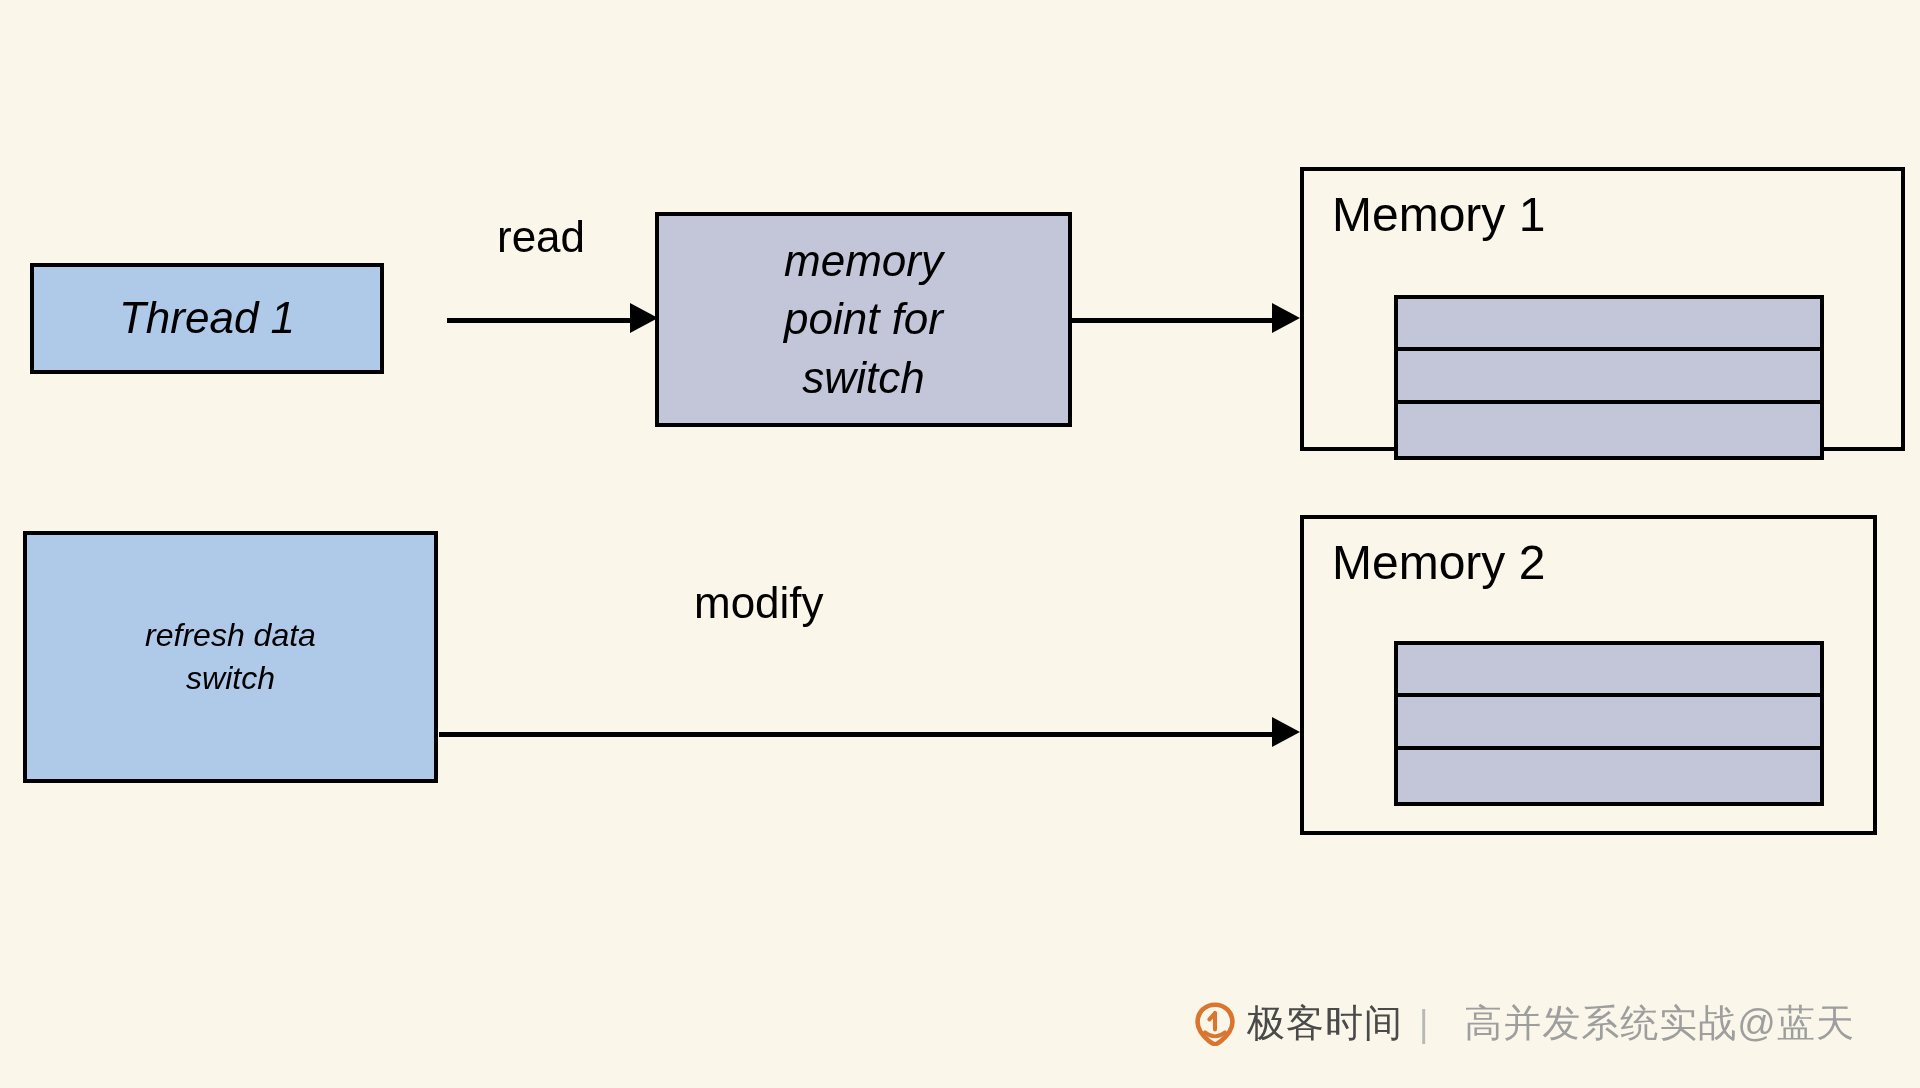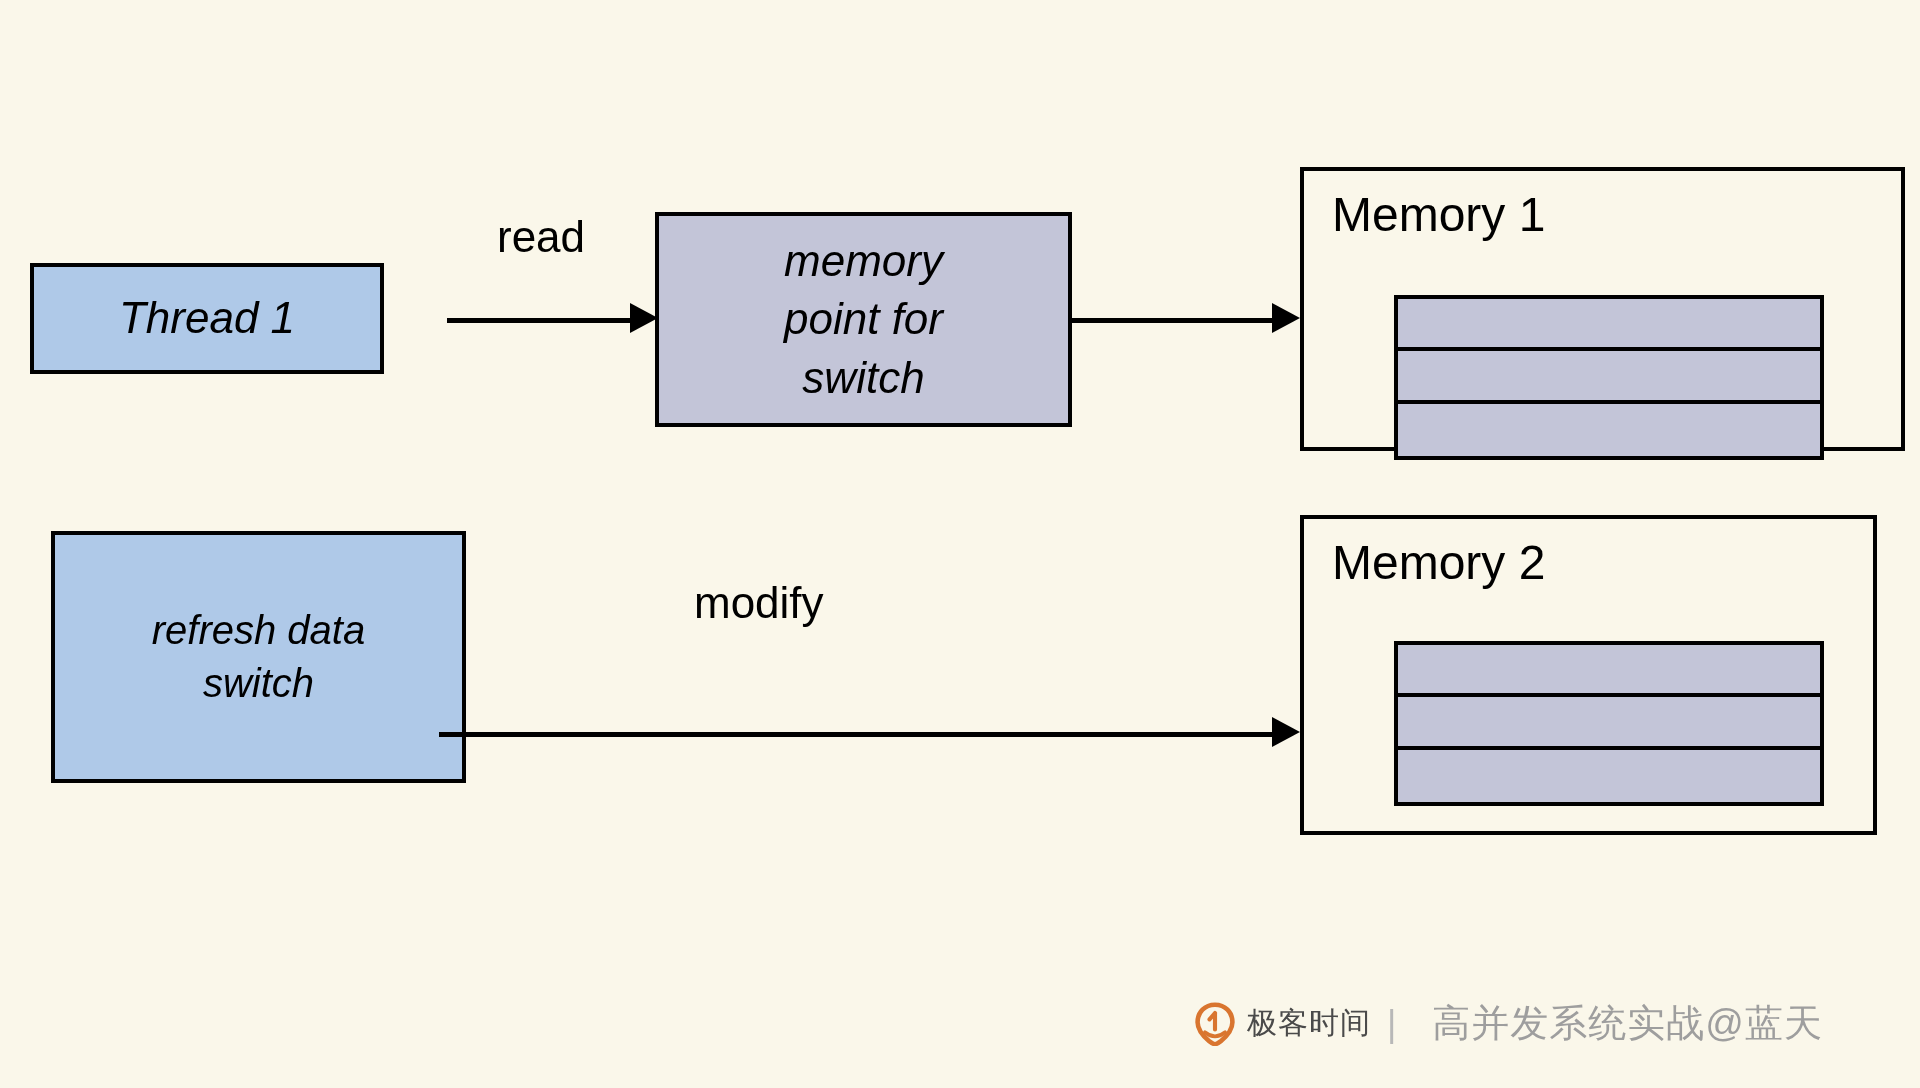--- a/index.html
+++ b/index.html
@@ -36,22 +36,21 @@
     left: 30px;  top: 263px;
     width: 354px; height: 111px;
     background: #AFC9E8;
     font-size: 44px;
   }
   
   #refresh-thread-box {
     left: 23px; top: 531px;
     width: 415px; height: 252px;
     background: #AFC9E8;
-    font-size: 40px;
-    margin-left: 28px;
+    font-size: 32px;
   }
   
   #memory-point-box {
     left: 655px; top: 212px;
     width: 417px; height: 215px;
     background: #C3C5D8;
     font-size: 44px;
   }
   #memory-point-box .mp-lines {
     display: block;
@@ -143,21 +142,21 @@
     top: 998px;
     display: flex;
     align-items: center;
     gap: 10px;
   }
   #watermark-logo {
     width: 44px; height: 44px;
     flex: 0 0 auto;
   }
   #watermark-brand {
-    font-size: 30px;
+    font-size: 38px;
     color: #4A4A4A;
     letter-spacing: 1px;
     white-space: nowrap;
   }
   #watermark-divider {
     color: #B8B8B8;
     font-size: 36px;
     padding: 0 6px;
   }
   #watermark-subtitle {

